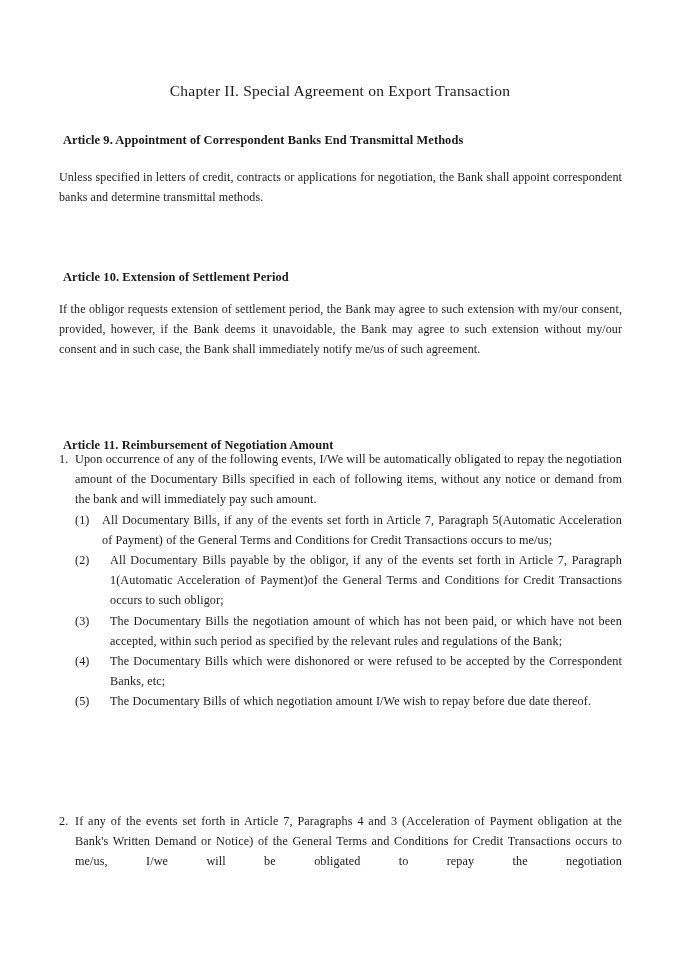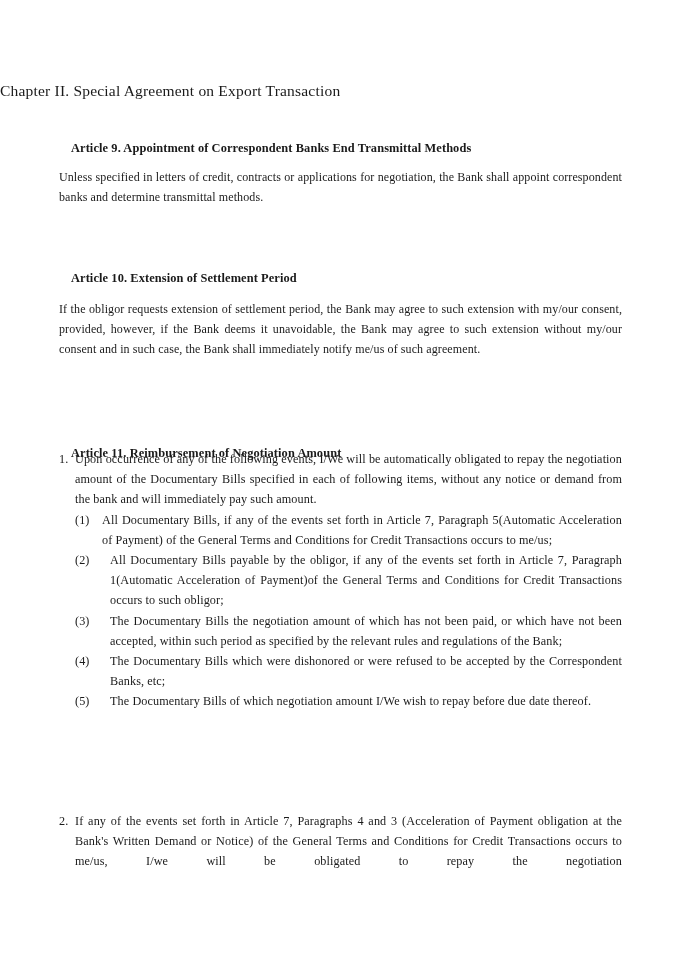--- a/index.html
+++ b/index.html
@@ -19,31 +19,31 @@
     position: absolute;
     left: 59px;
     top: 0;
     width: 563px;
   }
   .title {
     position: absolute;
     top: 82px;
     left: -59px;
     width: 680px;
-    text-align: left;
+    text-align: center;
     font-size: 15.5px;
     letter-spacing: 0.2px;
     margin: 0;
     font-weight: normal;
   }
   .heading {
     position: absolute;
     left: 0;
     width: 563px;
-    margin: 12px;
+    margin: 4px;
     font-size: 12.4px;
     font-weight: bold;
     letter-spacing: 0.1px;
   }
   .para {
     position: absolute;
     left: 0;
     width: 563px;
     margin: 0;
     font-size: 12px;
@@ -97,21 +97,21 @@
 </head>
 <body>
 
 <div class="page">
 
   <h1 class="title">Chapter II. Special Agreement on Export Transaction</h1>
 
   <h2 class="heading" style="top:129px">Article 9. Appointment of Correspondent Banks End Transmittal Methods</h2>
   <p class="para" style="top:167px">Unless specified in letters of credit, contracts or applications for negotiation, the Bank shall appoint correspondent banks and determine transmittal methods.</p>
 
-  <h2 class="heading" style="top:259px">Article 10. Extension of Settlement Period</h2>
+  <h2 class="heading" style="top:266px">Article 10. Extension of Settlement Period</h2>
   <p class="para" style="top:299px">If the obligor requests extension of settlement period, the Bank may agree to such extension with my/our consent, provided, however, if the Bank deems it unavoidable, the Bank may agree to such extension without my/our consent and in such case, the Bank shall immediately notify me/us of such agreement.</p>
 
   <h2 class="heading" style="top:434px">Article 11. Reimbursement of Negotiation Amount</h2>
 
   <div class="num-item" style="top:449px">
     <span class="num">1.</span>
     <div class="txt">Upon occurrence of any of the following events, I/We will be automatically obligated to repay the negotiation amount of the Documentary Bills specified in each of following items, without any notice or demand from the bank and will immediately pay such amount.</div>
     <div class="sub-list">
       <div class="sub-item first">
         <span class="snum">(1)</span>

